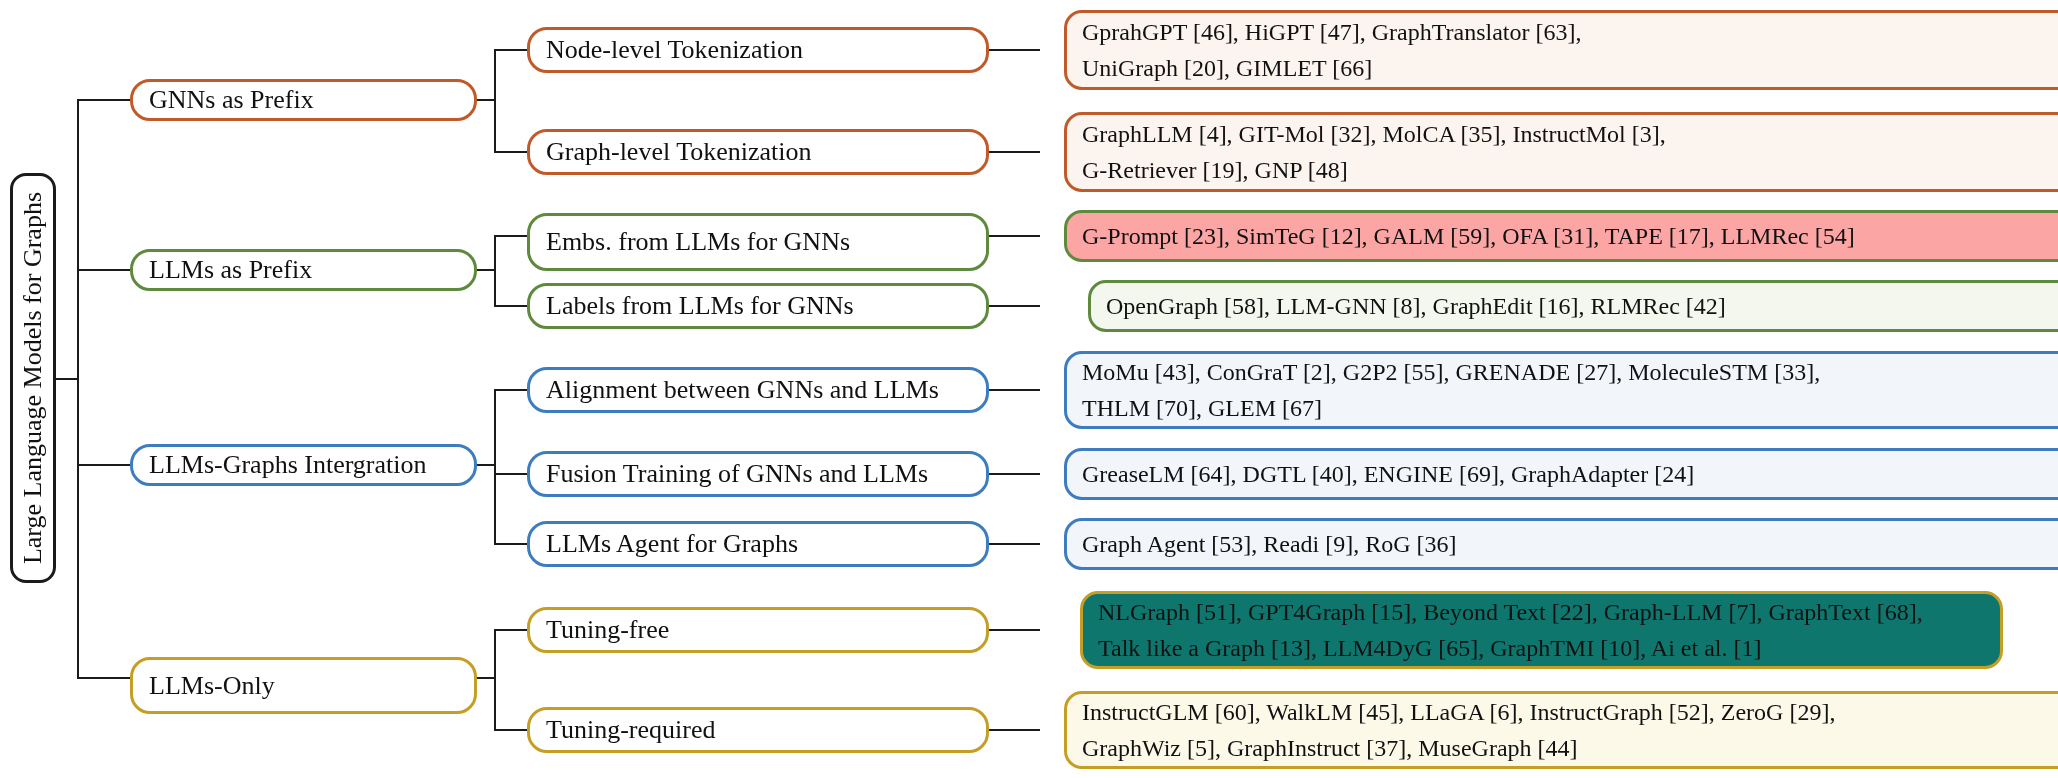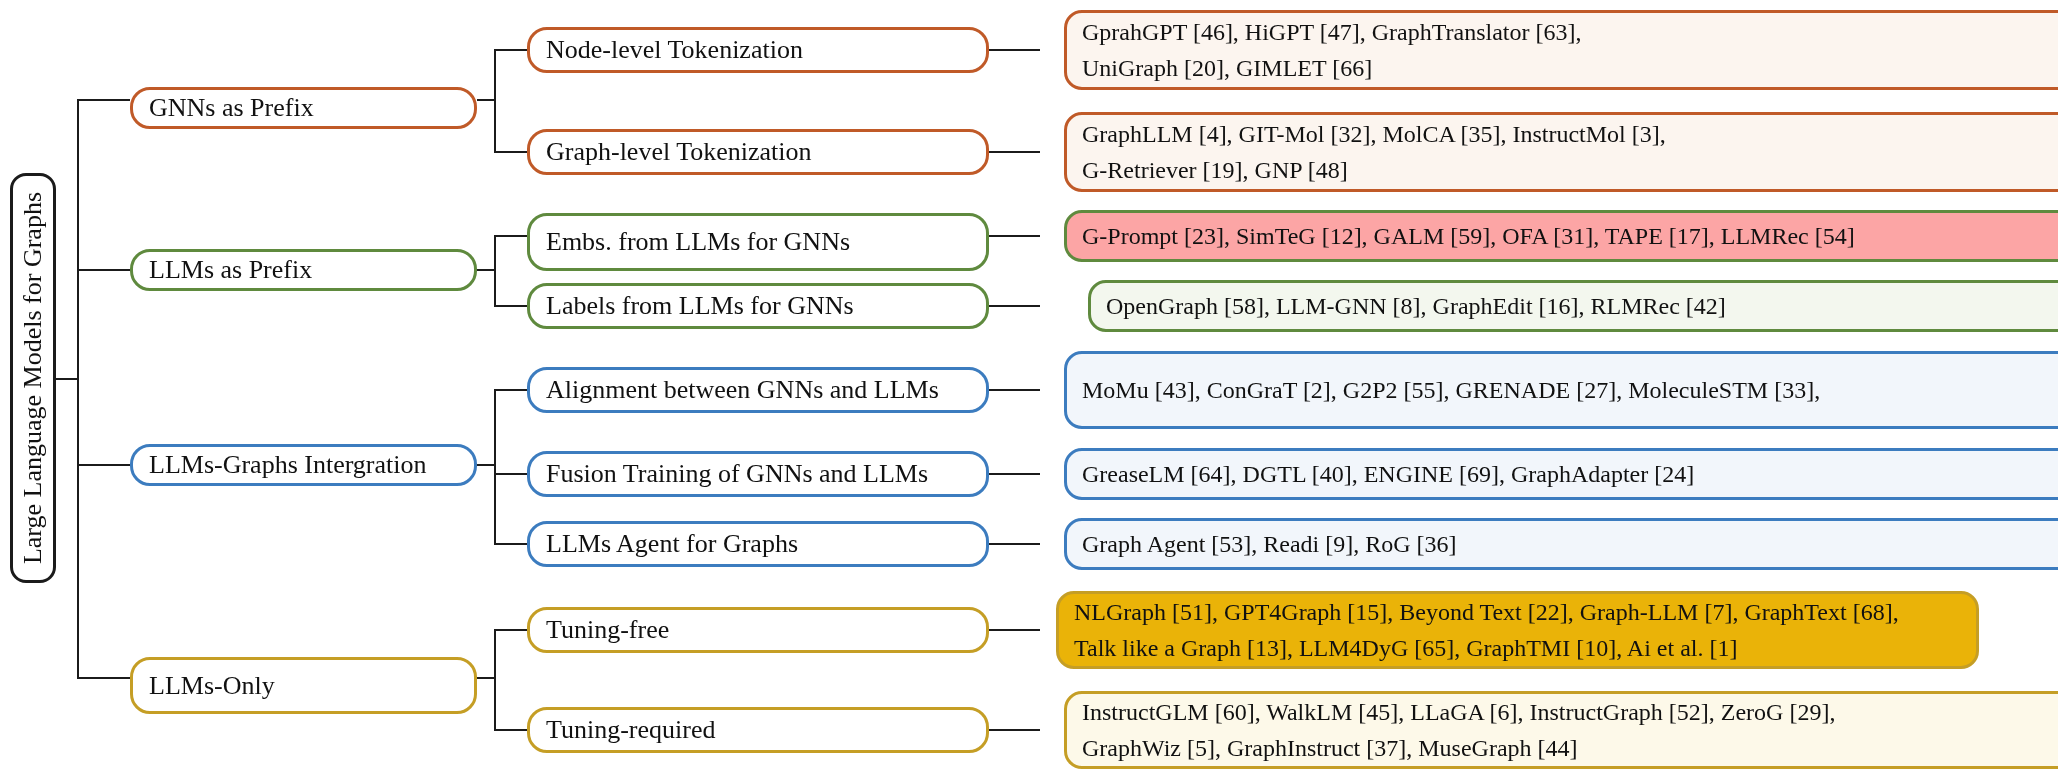--- a/index.html
+++ b/index.html
@@ -97,21 +97,21 @@
   <div class="cline" style="left:989px; top:49px;  width:51px; height:2px;"></div>
   <div class="cline" style="left:989px; top:151px; width:51px; height:2px;"></div>
   <div class="cline" style="left:989px; top:235px; width:51px; height:2px;"></div>
   <div class="cline" style="left:989px; top:305px; width:51px; height:2px;"></div>
   <div class="cline" style="left:989px; top:389px; width:51px; height:2px;"></div>
   <div class="cline" style="left:989px; top:473px; width:51px; height:2px;"></div>
   <div class="cline" style="left:989px; top:543px; width:51px; height:2px;"></div>
   <div class="cline" style="left:989px; top:629px; width:51px; height:2px;"></div>
   <div class="cline" style="left:989px; top:729px; width:51px; height:2px;"></div>
 
-  <div class="node" style="left: 130px; top: 79px; width: 347px; height: 42px; border-color: rgb(192, 90, 40); margin-top: 8px;">
+  <div class="node" style="left: 130px; top: 79px; width: 347px; height: 42px; border-color: rgb(192, 90, 40);">
     <span>GNNs as Prefix</span>
   </div>
   <div class="node" style="left: 130px; top: 249px; width: 347px; height: 42px; border-color: rgb(95, 138, 62);">
     <span>LLMs as Prefix</span>
   </div>
   <div class="node" style="left: 130px; top: 444px; width: 347px; height: 42px; border-color: rgb(60, 124, 191);">
     <span>LLMs-Graphs Intergration</span>
   </div>
   <div class="node" style="left: 130px; top: 657px; width: 347px; height: 57px; border-color: rgb(197, 158, 37);">
     <span>LLMs-Only</span>
@@ -154,28 +154,29 @@
     <div>G-Retriever [19], GNP [48]</div>
   </div>
   <div class="leaf" style="left: 1040px; top: 210px; width: 1012px; height: 52px; border-color: rgb(95, 138, 62); background-color: #fca5a5;">
     <div>G-Prompt [23], SimTeG [12], GALM [59], OFA [31], TAPE [17], LLMRec [54]</div>
   </div>
   <div class="leaf" style="left: 1064px; top: 280px; width: 1012px; height: 52px; border-color: rgb(95, 138, 62); background-color: rgb(243, 247, 238);">
     <div>OpenGraph [58], LLM-GNN [8], GraphEdit [16], RLMRec [42]</div>
   </div>
   <div class="leaf" style="left: 1040px; top: 351px; width: 1012px; height: 78px; border-color: rgb(60, 124, 191); background-color: rgb(242, 246, 251);">
     <div>MoMu [43], ConGraT [2], G2P2 [55], GRENADE [27], MoleculeSTM [33],</div>
+    <div>THLM [70], GLEM [67]</div>
   </div>
   <div class="leaf" style="left: 1040px; top: 448px; width: 1012px; height: 52px; border-color: rgb(60, 124, 191); background-color: rgb(242, 246, 251);">
     <div>GreaseLM [64], DGTL [40], ENGINE [69], GraphAdapter [24]</div>
   </div>
   <div class="leaf" style="left: 1040px; top: 518px; width: 1012px; height: 52px; border-color: rgb(60, 124, 191); background-color: rgb(242, 246, 251);">
     <div>Graph Agent [53], Readi [9], RoG [36]</div>
   </div>
-  <div class="leaf" style="left: 1032px; top: 591px; width: 923px; height: 78px; border-color: rgb(197, 158, 37); background-color: #eab308;">
+  <div class="leaf" style="left: 1056px; top: 591px; width: 923px; height: 78px; border-color: rgb(197, 158, 37); background-color: #0f766e;">
     <div>NLGraph [51], GPT4Graph [15], Beyond Text [22], Graph-LLM [7], GraphText [68],</div>
     <div>Talk like a Graph [13], LLM4DyG [65], GraphTMI [10], Ai et al. [1]</div>
   </div>
   <div class="leaf" style="left: 1040px; top: 691px; width: 1012px; height: 78px; border-color: rgb(197, 158, 37); background-color: rgb(253, 249, 233);">
     <div>InstructGLM [60], WalkLM [45], LLaGA [6], InstructGraph [52], ZeroG [29],</div>
     <div>GraphWiz [5], GraphInstruct [37], MuseGraph [44]</div>
   </div>
 
 </div>
 

